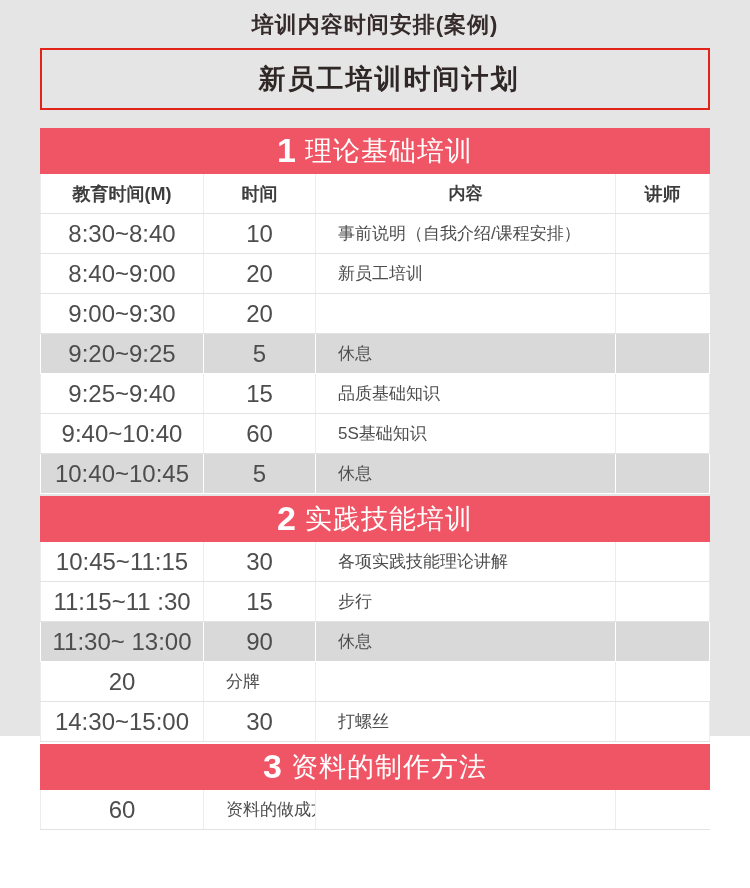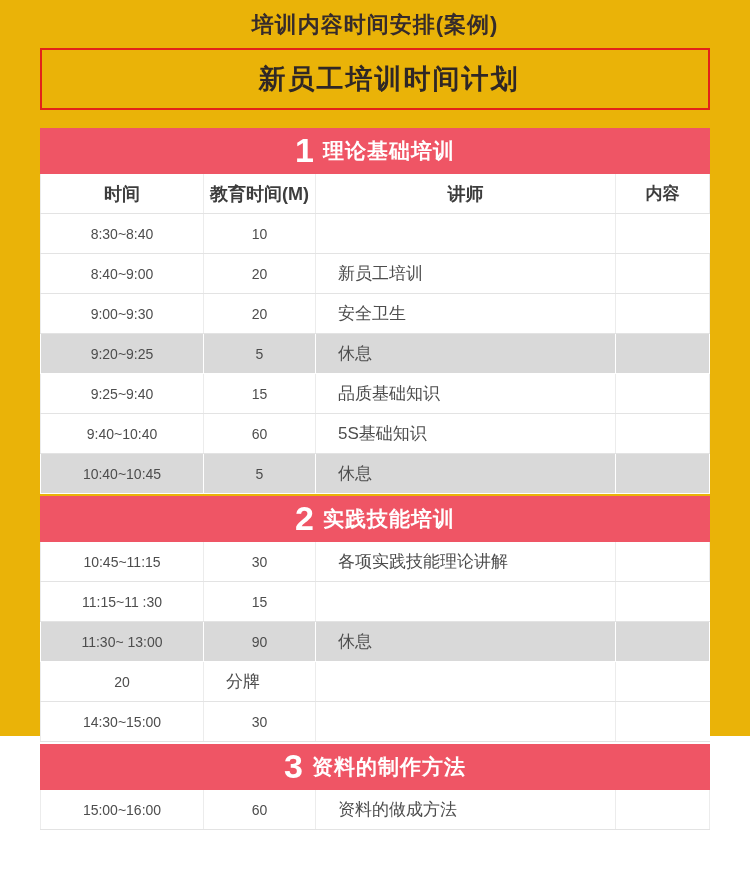--- a/index.html
+++ b/index.html
@@ -1,21 +1,21 @@
 <!DOCTYPE html>
 <html><head>
 <meta charset="utf-8">
 <style>
   * { margin:0; padding:0; box-sizing:border-box; }
   body {
     width:750px; height:888px; background:#ffffff;
     font-family:"Liberation Sans","DejaVu Sans",sans-serif;
     overflow:hidden;
   }
-  .page { width:750px; height:736px; background:#eab308; }
+  .page { width:750px; height:736px; background:#e5e5e5; }
 
   .main-title {
     padding-top:10px; height:48px;
     text-align:center; font-size:22px; font-weight:bold;
     color:#362b2b; letter-spacing:1px;
   }
   .subtitle-box {
     margin:0 40px; height:62px;
     border:2px solid #e2231a;
     display:flex; align-items:center; justify-content:center;
@@ -29,39 +29,39 @@
   .section-band {
     height:46px; background:#ef5565; color:#ffffff;
     display:flex; align-items:center; justify-content:center;
   }
   .section-band + * { }
   .section-band:not(:first-child) { margin-top:2px; }
   .section-number {
     font-size:34px; font-weight:bold; line-height:1;
     margin-right:9px; position:relative; top:-1px;
   }
-  .section-title { font-size:21px; font-weight:bold; letter-spacing:1px; }
+  .section-title { font-size:27px; font-weight:normal; letter-spacing:1px; }
 
   .grid-row {
     display:grid;
     grid-template-columns:164px 112px 300px 94px;
     width:670px;
   }
   .header-row { height:40px; border-bottom:1px solid #e3e3e3; background:#fff; }
   .header-row .cell {
     font-weight:bold; color:#3d3d3d; font-size:18px;
     justify-content:center; padding-left:0;
   }
   .row { height:40px; border-bottom:1px solid #e3e3e3; background:#fff; }
   .row.gray { background:#d9d9d9; border-bottom:1px solid #ffffff; }
   .row.gray .cell { border-right-color:#ffffff; border-left-color:#ffffff;text-align:center; }
 
   .cell {
     display:flex; align-items:center; justify-content:center;
-    font-size:14px; color:#4d4d4d;
+    font-size:24px; color:#4d4d4d;
     border-right:1px solid #ececec;
     overflow:hidden; white-space:nowrap;
   }
   .cell:first-child { border-left:1px solid #ececec; }
   .cell.content {
     justify-content:flex-start; padding-left:22px; font-size:17px;
   }
   .header-row .cell.content { justify-content:center; padding-left:0; }
 </style>
 </head>
@@ -75,43 +75,43 @@
     <div class="subtitle">新员工培训时间计划</div>
   </div>
 
   <div class="schedule" id="schedule-table">
   <div class="section-band">
     <span class="section-number">1</span>
     <span class="section-title">理论基础培训</span>
   </div>
 
   <div class="grid-row header-row">
+    <div class="cell">教育时间(M)</div>
     <div class="cell">时间</div>
-    <div class="cell">教育时间(M)</div>
+    <div class="cell content">内容</div>
     <div class="cell">讲师</div>
-    <div class="cell content">内容</div>
   </div>
 
   <div class="grid-row row">
     <div class="cell">8:30~8:40</div>
     <div class="cell">10</div>
+    <div class="cell content">事前说明（自我介绍/课程安排）</div>
     <div class="cell"></div>
   </div>
 
   <div class="grid-row row">
     <div class="cell">8:40~9:00</div>
     <div class="cell">20</div>
     <div class="cell content">新员工培训</div>
     <div class="cell"></div>
   </div>
 
   <div class="grid-row row">
     <div class="cell">9:00~9:30</div>
     <div class="cell">20</div>
-    <div class="cell content">安全卫生</div>
     <div class="cell"></div>
   </div>
 
   <div class="grid-row row gray">
     <div class="cell">9:20~9:25</div>
     <div class="cell">5</div>
     <div class="cell content">休息</div>
     <div class="cell"></div>
   </div>
 
@@ -144,48 +144,49 @@
   <div class="grid-row row">
     <div class="cell">10:45~11:15</div>
     <div class="cell">30</div>
     <div class="cell content">各项实践技能理论讲解</div>
     <div class="cell"></div>
   </div>
 
   <div class="grid-row row">
     <div class="cell">11:15~11 :30</div>
     <div class="cell">15</div>
+    <div class="cell content">步行</div>
     <div class="cell"></div>
   </div>
 
   <div class="grid-row row gray">
     <div class="cell">11:30~ 13:00</div>
     <div class="cell">90</div>
     <div class="cell content">休息</div>
     <div class="cell"></div>
   </div>
 
   <div class="grid-row row">
     <div class="cell">20</div>
     <div class="cell content">分牌</div>
     <div class="cell"></div>
   </div>
 
 
   <div class="grid-row row">
     <div class="cell">14:30~15:00</div>
     <div class="cell">30</div>
+    <div class="cell content">打螺丝</div>
     <div class="cell"></div>
   </div>
 
   <div class="section-band">
     <span class="section-number">3</span>
     <span class="section-title">资料的制作方法</span>
   </div>
 
   <div class="grid-row row">
-    <div class="cell">15:00~16:00</div>
     <div class="cell">60</div>
     <div class="cell content">资料的做成方法</div>
     <div class="cell"></div>
   </div>
 </div>
 </div>
 
 </body></html>

